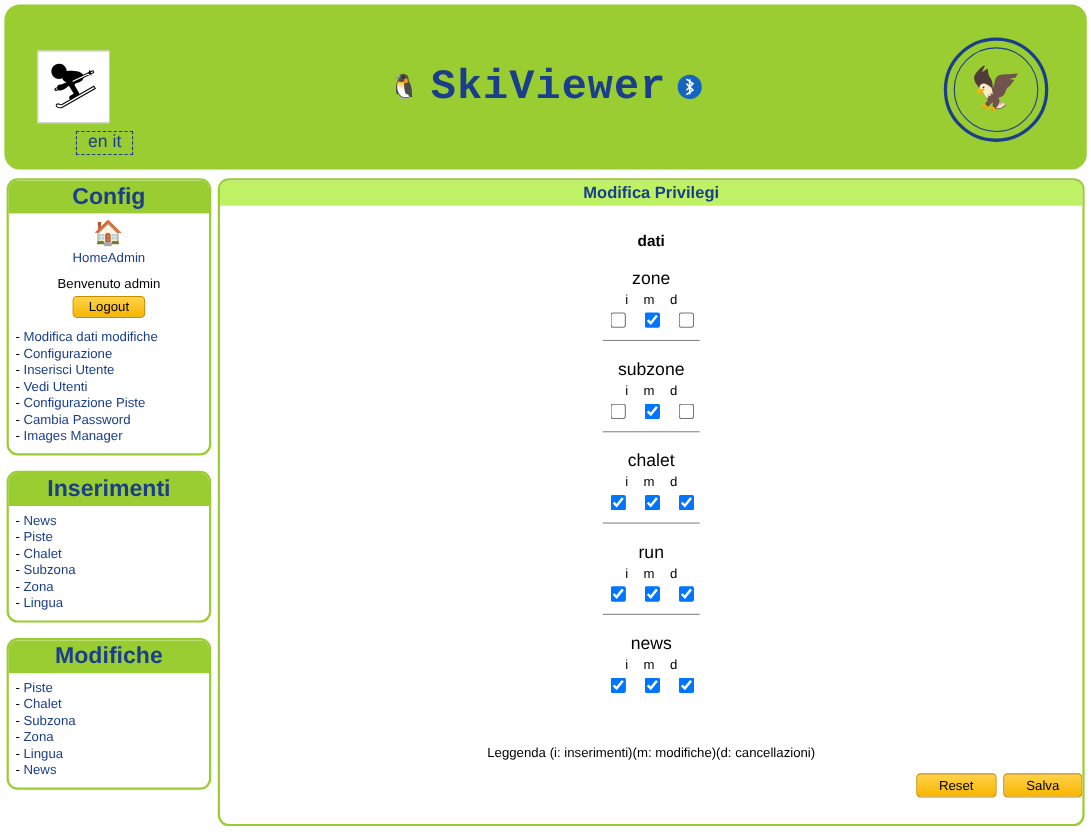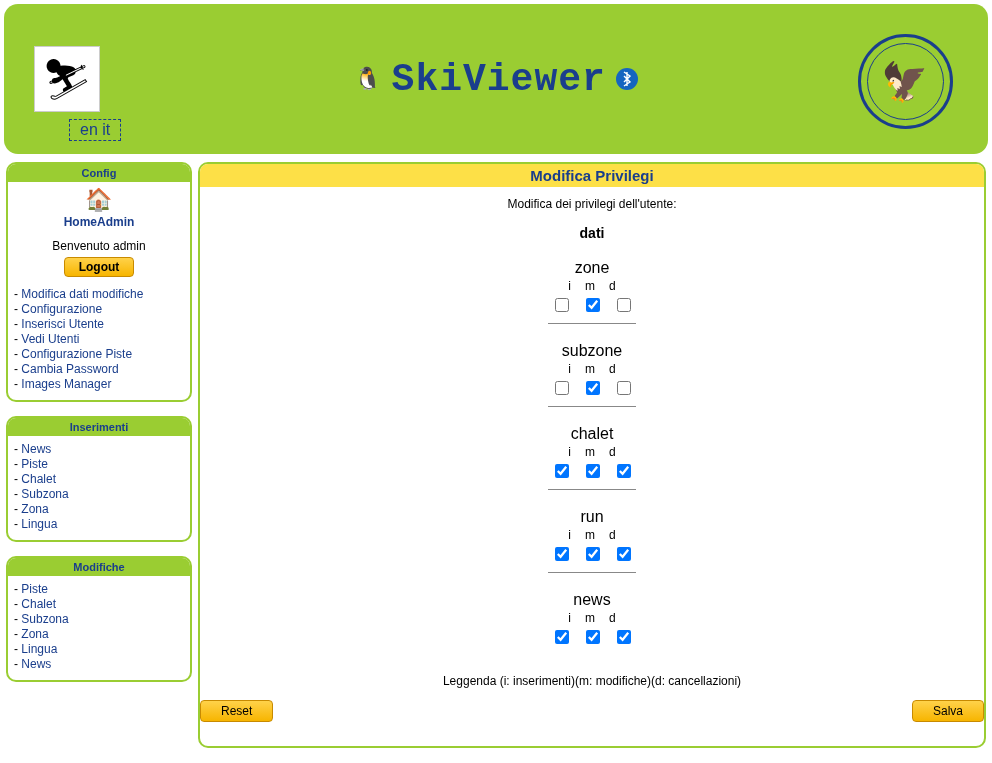--- a/index.html
+++ b/index.html
@@ -84,50 +84,49 @@
     border-radius: 10px;
     background:#fff;
     overflow:hidden;
   }
   .panel-head {
     background:#9ACD32;
     color:#1a3e8c;
     font-weight:bold;
     text-align:center;
     padding:3px 0;
-    font-size:11px;
+    font-size:21px;
   }
   .panel-body { padding:5px 6px 8px 6px; }
   .config-top { text-align:center; }
   .home-icon { font-size:22px; cursor:pointer; display:inline-block; }
-  .home-label { color:#1a3e8c; font-weight:bold; font-size:12px; margin-top:2px; }
+  .home-label { color:#1a3e8c; font-weight:normal; font-size:12px; margin-top:2px; }
   .welcome { margin-top:10px; font-size:12px; }
   .logout-btn {
     margin-top:4px;
     background: linear-gradient(#ffd24a,#f7b500);
     border:1px solid #c88a00;
     border-radius:4px;
     padding:2px 14px;
     font-size:12px;
     cursor:pointer;
-    font-weight:bold;
   }
   .menu-list { margin-top:10px; }
   .menu-item { font-size:12px; color:#000; margin:1px 0; }
   .menu-item a { color:#1a3e8c; text-decoration:none; cursor:pointer; }
 
   .main { flex:1; }
   .main-panel {
     border:2px solid #9ACD32;
     border-radius:10px;
     overflow:hidden;
     background:#fff;
   }
   .main-head {
-    background:#fde047;
+    background:#bef264;
     color:#1a3e8c;
     font-weight:bold;
     text-align:center;
     font-size:15px;
     padding:3px 0;
   }
   .main-body { text-align:center; padding:10px 0 24px 0; }
   .subtitle { font-size:12px; }
   .username { font-weight:bold; font-size:14px; margin-top:14px; }
 
@@ -137,22 +136,22 @@
     display:flex; justify-content:center; gap:14px;
     font-size:12px; margin-top:2px;
   }
   .cb-row {
     display:flex; justify-content:center; gap:10px; margin-top:2px;
     padding-bottom:8px; border-bottom:1px solid #888; width:88px; margin-left:auto; margin-right:auto;
   }
   .cb-row.last { border-bottom:none; }
   .cb { width:14px; height:14px; cursor:pointer; }
 
-  .legend { margin-top:19px; font-size:12px; }
-  .btn-row { margin-top:12px; display:flex; justify-content:space-between; gap:6px; }
+  .legend { margin-top:36px; font-size:12px; }
+  .btn-row { margin-top:12px; display:flex; justify-content:flex-end; gap:6px; }
   .form-btn {
     background: linear-gradient(#ffd24a,#f7b500);
     border:1px solid #c88a00;
     border-radius:4px;
     padding:3px 20px;
     font-size:12px;
     cursor:pointer;
     min-width:72px;
   }
 </style>
@@ -228,21 +227,20 @@
             <div class="menu-item">- <a>News</a></div>
           </div>
       </div>
 
     </div>
 
     <div class="main">
       <div class="main-panel">
         <div class="main-head">Modifica Privilegi</div>
         <div class="main-body">
-          <div class="subtitle">Modifica dei privilegi dell'utente:</div>
           <div class="username">dati</div>
 
           <div id="priv-groups">
               <div><div class="priv-group"><div class="priv-title">zone</div><div class="imd-row">
                     <span>i</span>
                     <span>m</span>
                     <span>d</span>
                   </div><div class="cb-row">
                     <input type="checkbox" class="cb" style="">
                     <input type="checkbox" class="cb" checked="" style="">

